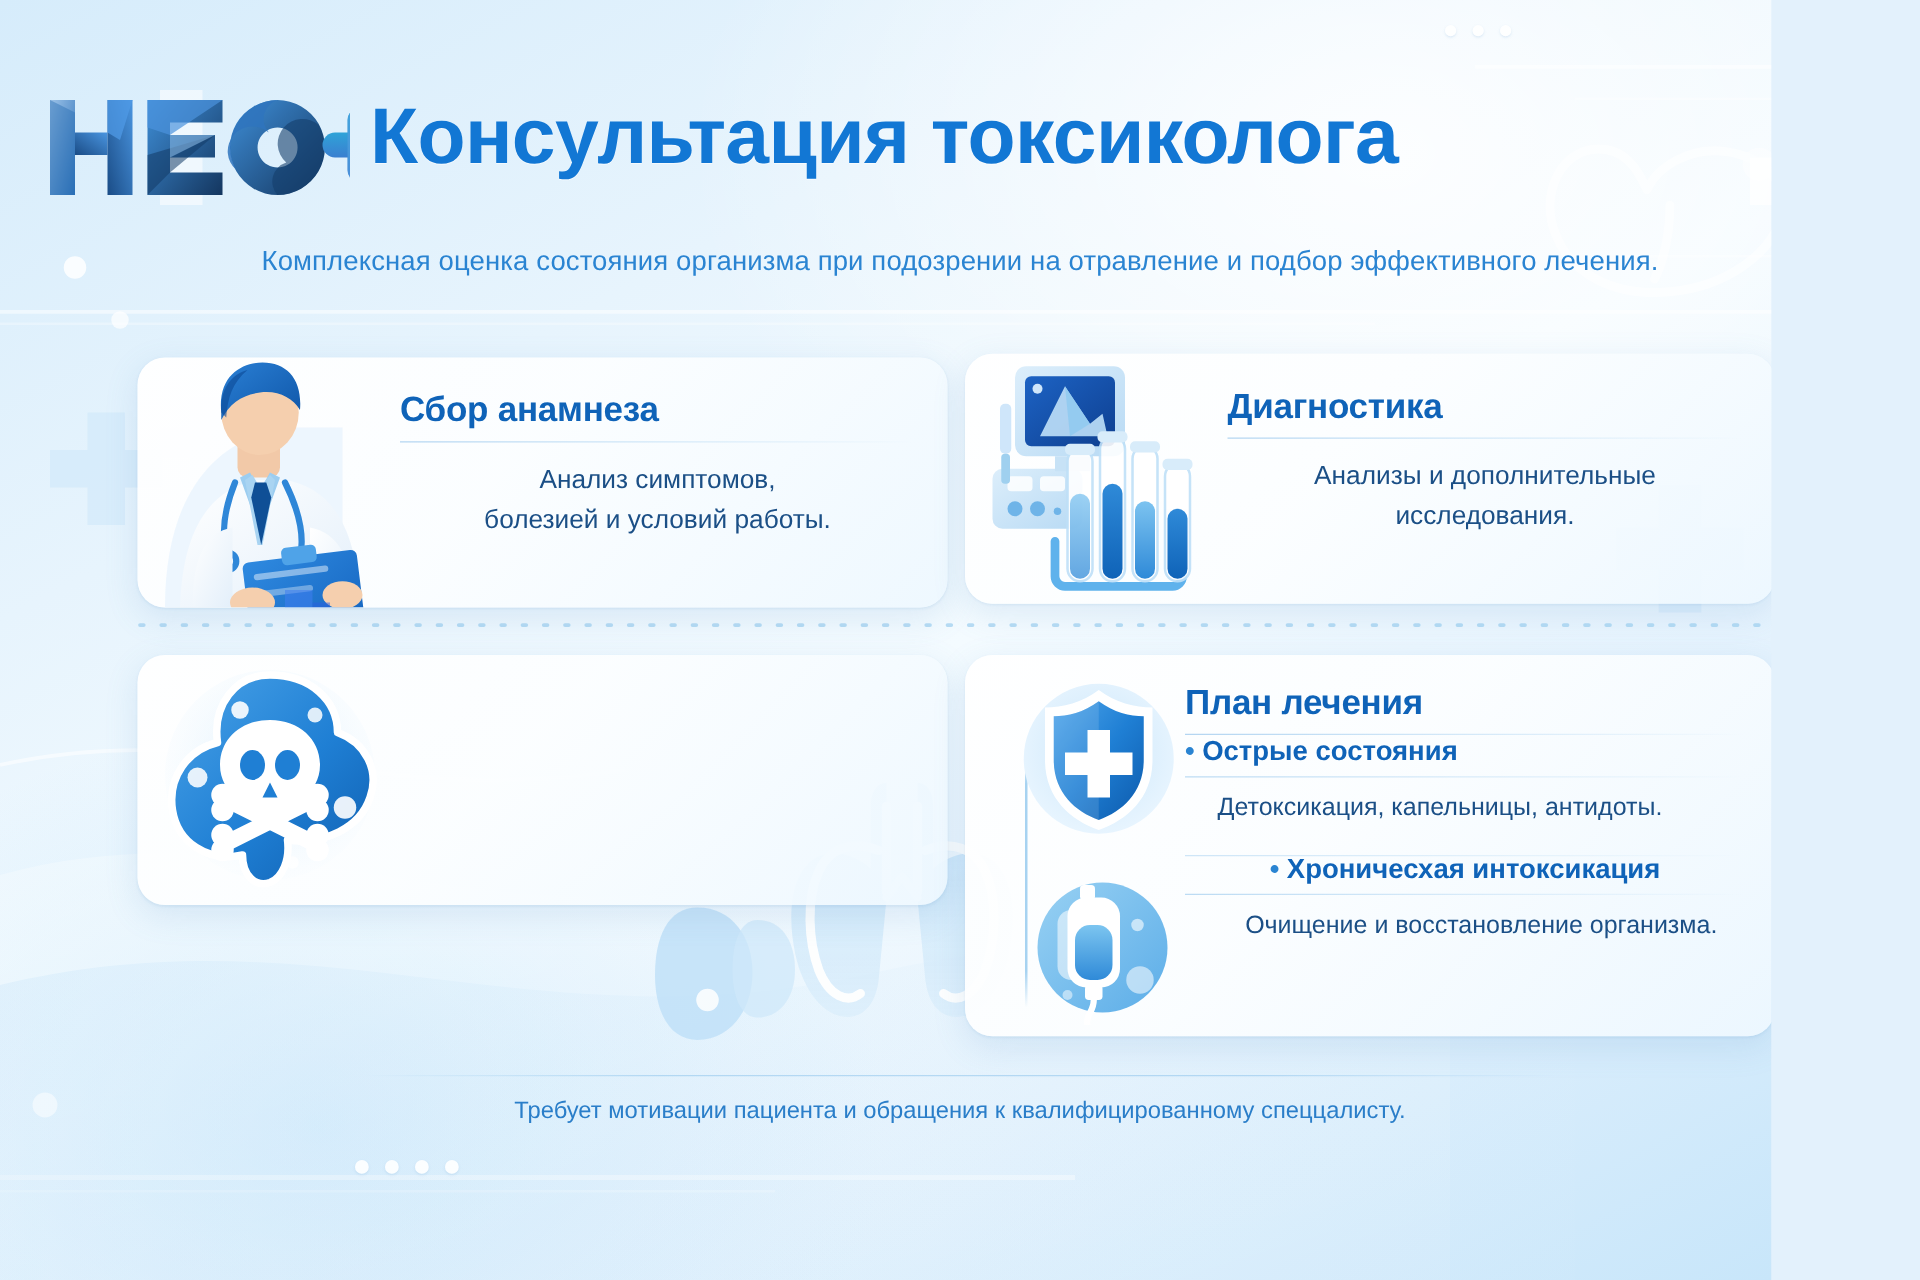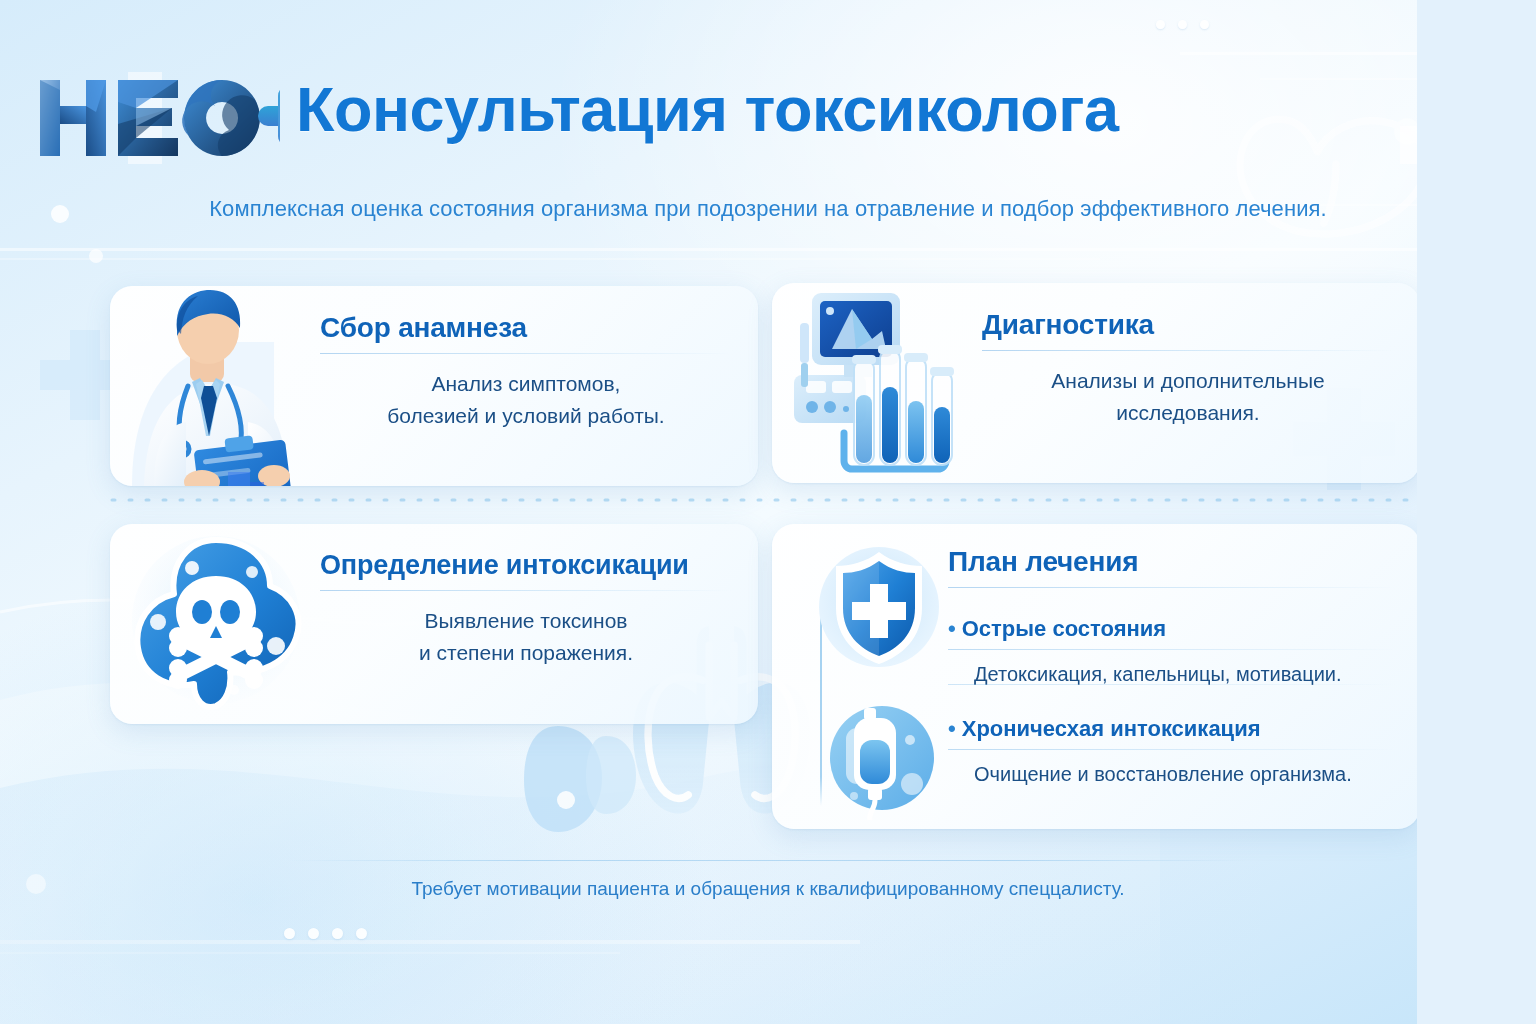--- a/index.html
+++ b/index.html
@@ -109,28 +109,27 @@
     margin-top: 14px;
     font-size: 21px;
     line-height: 32px;
     color: #1b4f86;
     text-align: center;
   }
   .card-text .line { display: block; white-space: nowrap; }
 
   
   .plan-section { position: relative; }
-  .plan-section + .plan-section { margin-top: 22px; }
+  .plan-section + .plan-section { margin-top: 22px; text-align: center; }
 
   .plan-head {
     font-size: 22px;
     font-weight: 700;
     color: #0f63b8;
     white-space: nowrap;
-    margin-top: 28px;
   }
   .plan-head .bullet { color: #2a84d2; margin-right: 6px; }
 
   .plan-rule {
     margin-top: 7px;
     height: 1px;
     background: linear-gradient(90deg, rgba(125,185,232,0.5) 0%, rgba(160,205,240,0.3) 60%, rgba(200,228,248,0) 100%);
   }
 
   .plan-text {
@@ -512,28 +511,20 @@
             <circle cx="54" cy="124" r="9"></circle>
           <circle cx="130" cy="112" r="9"></circle>
             <circle cx="130" cy="124" r="9"></circle>
           <circle cx="54" cy="144" r="9"></circle>
             <circle cx="54" cy="156" r="9"></circle>
           <circle cx="130" cy="144" r="9"></circle>
             <circle cx="130" cy="156" r="9"></circle>
         </g>
       </svg>
     </div>
-    <div class="card-body">
-      <div class="card-title">Определение интоксикации</div>
-      <div class="rule"></div>
-      <div class="card-text">
-        <span class="line">Выявление токсинов</span>
-        <span class="line">и степени поражения.</span>
-      </div>
-    </div>
   </div>
 
   <div class="card" id="card-treatment">
 
     <div class="plan-spine"></div>
 
     <div class="card-icon" style="left:42px;top:18px;width:130px;height:130px">
       <svg viewBox="0 0 130 130" width="130" height="130" xmlns="http://www.w3.org/2000/svg" aria-hidden="true">
         <defs>
           <radialGradient id="shieldHalo" cx="0.5" cy="0.45" r="0.6">
@@ -585,21 +576,21 @@
 
     <div class="card-body">
       <div class="card-title">План лечения</div>
       <div class="rule"></div>
 
       <div class="plan-section">
         <div class="plan-head">
           <span class="bullet">•</span><span>Острые состояния</span>
         </div>
         <div class="plan-rule"></div>
-        <div class="plan-text">Детоксикация, капельницы, мотивации.</div>
+        <div class="plan-text">Детоксикация, капельницы, антидоты.</div>
       </div>
 
       <div class="plan-section">
         <div class="plan-head">
           <span class="bullet">•</span><span>Хроничесхая интоксикация</span>
         </div>
         <div class="plan-rule"></div>
         <div class="plan-text">Очищение и восстановление организма.</div>
       </div>
     </div>

